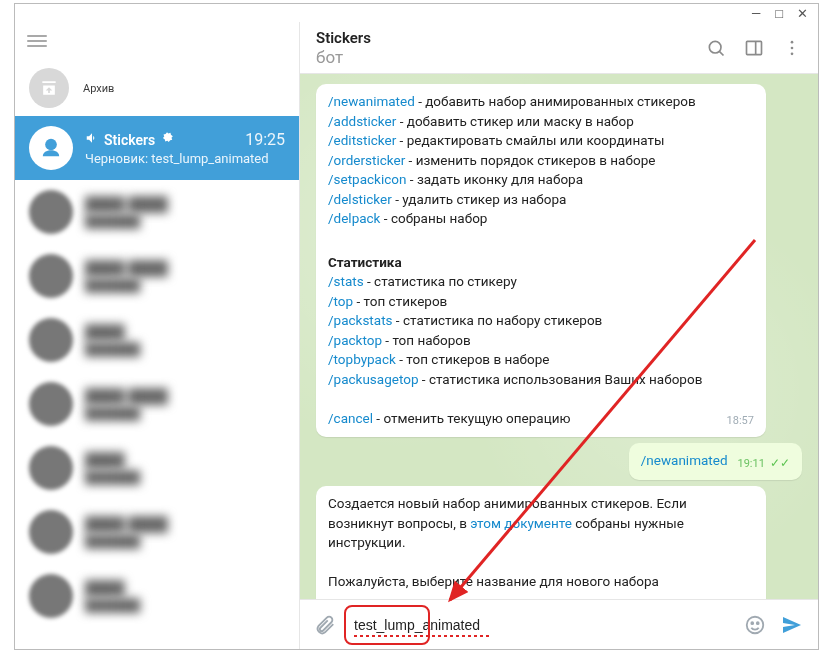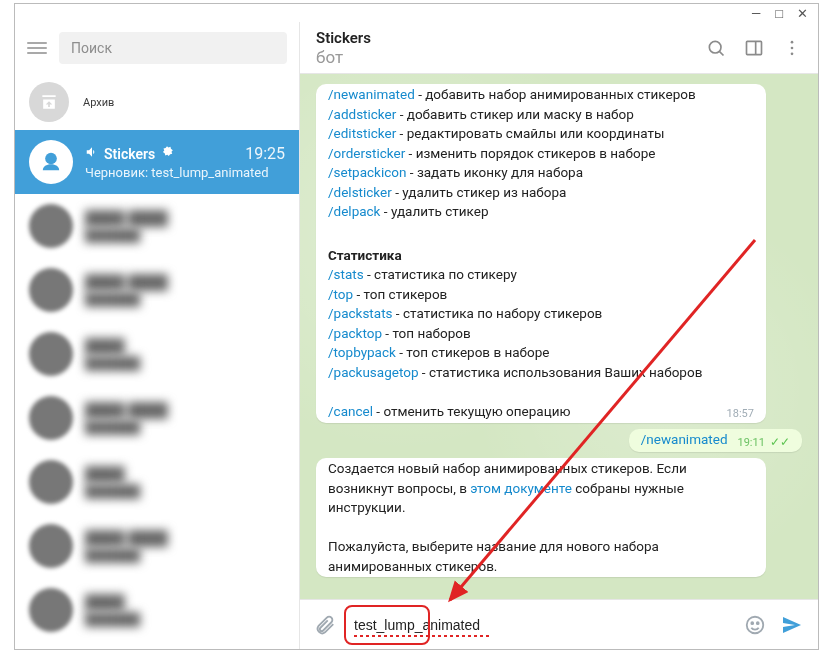--- a/index.html
+++ b/index.html
@@ -105,21 +105,21 @@
 .messages {
   flex: 1; position: relative; overflow: hidden;
   background:
     radial-gradient(circle at 20% 30%, rgba(255,255,255,.25), transparent 40%),
     radial-gradient(circle at 70% 60%, rgba(255,255,255,.2), transparent 40%),
     #d4e7c3;
   padding: 10px 16px;
 }
 .bubble {
   background: #fff; border-radius: 10px;
-  padding: 1px 12px; font-size: 13.5px; line-height: 1.45;
+  padding: 8px 12px; font-size: 13.5px; line-height: 1.45;
   color: #222; max-width: 450px; margin-bottom: 6px;
   box-shadow: 0 1px 1px rgba(0,0,0,.08);
   position: relative;
 }
 .bubble.out {
   background: #effdde; margin-left: auto;
   display: inline-block; float: right; clear: both;
 }
 .bubble .ts {
   font-size: 11px; color: #a0acb5; float: right;
@@ -171,21 +171,20 @@
   </div>
   <div class="body">
 
     <div class="sidebar">
       <div class="sidehead">
         <div class="menu-icon">
             <div></div>
             <div></div>
             <div></div>
           </div>
-        <div class="search">Поиск</div>
       </div>
       <div class="archive">
         <div class="av">
           <svg width="20" height="20" viewBox="0 0 24 24">
               <path d="M20 6H4V4h16zm-1 3H5v11h14zm-7 2l4 4h-3v3h-2v-3H8z"></path>
             </svg>
         </div>
         <div class="lbl">Архив</div>
       </div>
       <div class="chatlist">
@@ -308,21 +307,21 @@
       </div>
 
       <div class="messages">
         <div class="bubble">
           <span class="cmd">/newanimated</span><span> - добавить набор анимированных стикеров</span><br>
           <span class="cmd">/addsticker</span><span> - добавить стикер или маску в набор</span><br>
           <span class="cmd">/editsticker</span><span> - редактировать смайлы или координаты</span><br>
           <span class="cmd">/ordersticker</span><span> - изменить порядок стикеров в наборе</span><br>
           <span class="cmd">/setpackicon</span><span> - задать иконку для набора</span><br>
           <span class="cmd">/delsticker</span><span> - удалить стикер из набора</span><br>
-          <span class="cmd">/delpack</span><span> - удалить стикер</span><br>
+          <span class="cmd">/delpack</span><span> - собраны набор</span><br>
           <br>
           <span class="sect">Статистика</span><br>
           <span class="cmd">/stats</span><span> - статистика по стикеру</span><br>
           <span class="cmd">/top</span><span> - топ стикеров</span><br>
           <span class="cmd">/packstats</span><span> - статистика по набору стикеров</span><br>
           <span class="cmd">/packtop</span><span> - топ наборов</span><br>
           <span class="cmd">/topbypack</span><span> - топ стикеров в наборе</span><br>
           <span class="cmd">/packusagetop</span><span> - статистика использования Ваших наборов</span><br>
           <br>
           <span class="cmd">/cancel</span><span> - отменить текущую операцию</span>

